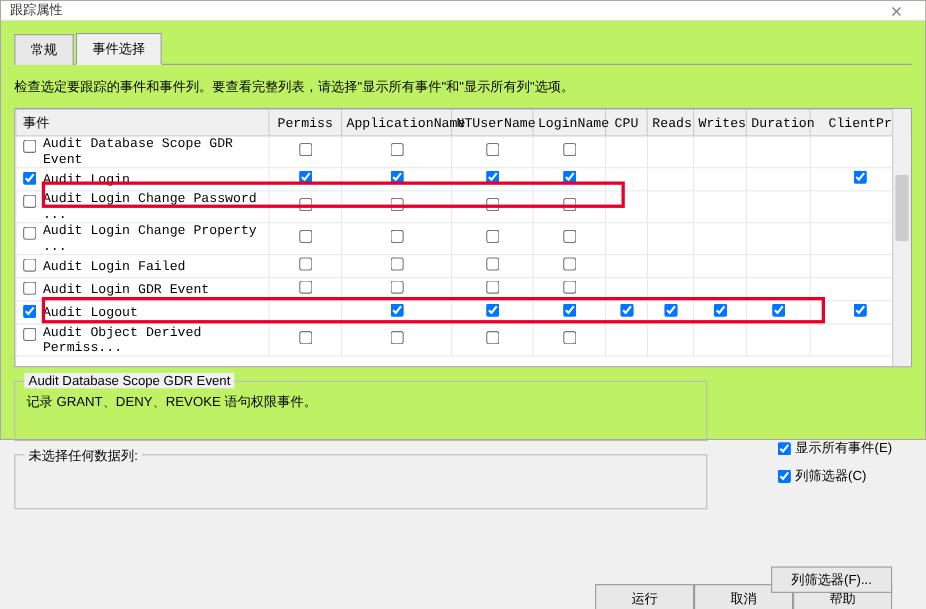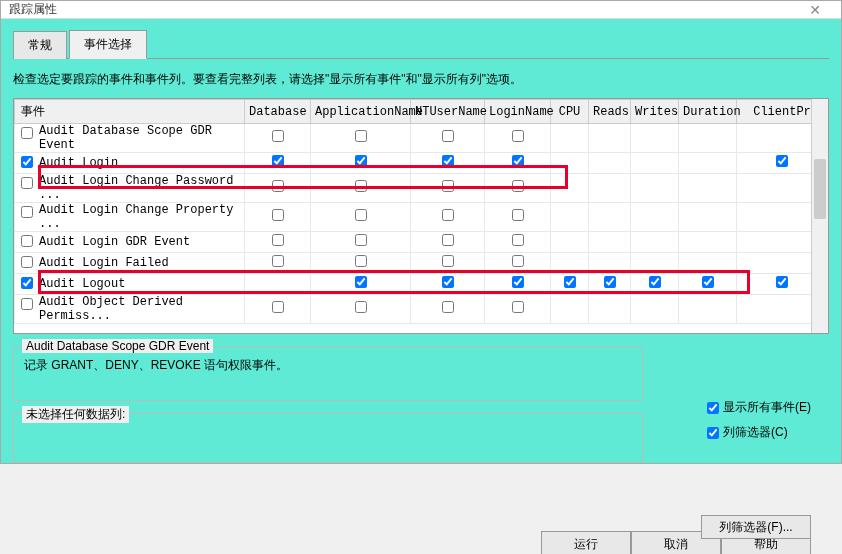--- a/index.html
+++ b/index.html
@@ -1,17 +1,17 @@
 <!DOCTYPE html>
 <html><head>
 <meta charset="utf-8">
 <style>
 * { box-sizing: border-box; margin: 0; padding: 0; }
 body { font-family: "Microsoft YaHei", "SimSun", Tahoma, sans-serif; font-size: 12px; background: #f0f0f0; width: 842px; height: 554px; overflow: hidden; }
-.window { width: 842px; height: 464px; background: #5eead4; border: 1px solid #aaa; display: flex; flex-direction: column; }
+.window { width: 842px; height: 400px; background: #bef264; border: 1px solid #aaa; display: flex; flex-direction: column; }
 .titlebar { height: 28px; background: #fff; display: flex; align-items: center; padding: 0 8px; border-bottom: 1px solid #ddd; }
 .titlebar-title { flex: 1; font-size: 12px; color: #333; }
 .titlebar-close { width: 36px; text-align: center; color: #888; font-size: 14px; cursor: pointer; }
 .content { flex: 1; padding: 10px 12px; display: flex; flex-direction: column; position: relative; }
 .tabs { display: flex; border-bottom: 1px solid #999; margin-bottom: 12px; align-items: center; }
 .tab { padding: 5px 14px; border: 1px solid #999; border-bottom: none; background: #e8e8e8; margin-right: 2px; cursor: pointer; position: relative; top: 1px; }
 .tab.active { background: #f0f0f0; border-bottom: 1px solid #f0f0f0; }
 .instruction { margin-bottom: 10px; color: #000; }
 .table-wrap { border: 1px solid #999; height: 236px; overflow: hidden; background: #fff; position: relative; }
 .table-scroll { position: absolute; right: 0; top: 0; bottom: 0; width: 17px; background: #f0f0f0; border-left: 1px solid #ccc; }
@@ -64,21 +64,21 @@
             <col style="width:66px">
             <col style="width:38px">
             <col style="width:42px">
             <col style="width:48px">
             <col style="width:58px">
             <col>
         </colgroup>
         <thead>
           <tr>
             <th class="event-col">事件</th>
-            <th>Database</th>
+            <th>Permiss</th>
             <th>ApplicationName</th>
             <th>NTUserName</th>
             <th>LoginName</th>
             <th>CPU</th>
             <th>Reads</th>
             <th>Writes</th>
             <th>Duration</th>
             <th>ClientPr</th>
           </tr>
         </thead>
@@ -125,33 +125,33 @@
               <td><input type="checkbox" class="ck" style=""></td>
               <td><input type="checkbox" class="ck" style=""></td>
               <td><input type="checkbox" class="ck" style=""></td>
               <td></td>
               <td></td>
               <td></td>
               <td></td>
               <td></td>
             </tr>
             <tr>
+              <td class="event-name"><input type="checkbox" class="ck row-check" style=""><span>Audit Login Failed</span></td>
+              <td><input type="checkbox" class="ck" style=""></td>
+              <td><input type="checkbox" class="ck" style=""></td>
+              <td><input type="checkbox" class="ck" style=""></td>
+              <td><input type="checkbox" class="ck" style=""></td>
+              <td></td>
+              <td></td>
+              <td></td>
+              <td></td>
+              <td></td>
+            </tr>
+            <tr>
               <td class="event-name"><input type="checkbox" class="ck row-check" style=""><span>Audit Login GDR Event</span></td>
-              <td><input type="checkbox" class="ck" style=""></td>
-              <td><input type="checkbox" class="ck" style=""></td>
-              <td><input type="checkbox" class="ck" style=""></td>
-              <td><input type="checkbox" class="ck" style=""></td>
-              <td></td>
-              <td></td>
-              <td></td>
-              <td></td>
-              <td></td>
-            </tr>
-            <tr>
-              <td class="event-name"><input type="checkbox" class="ck row-check" style=""><span>Audit Login Failed</span></td>
               <td><input type="checkbox" class="ck" style=""></td>
               <td><input type="checkbox" class="ck" style=""></td>
               <td><input type="checkbox" class="ck" style=""></td>
               <td><input type="checkbox" class="ck" style=""></td>
               <td></td>
               <td></td>
               <td></td>
               <td></td>
               <td></td>
             </tr>

